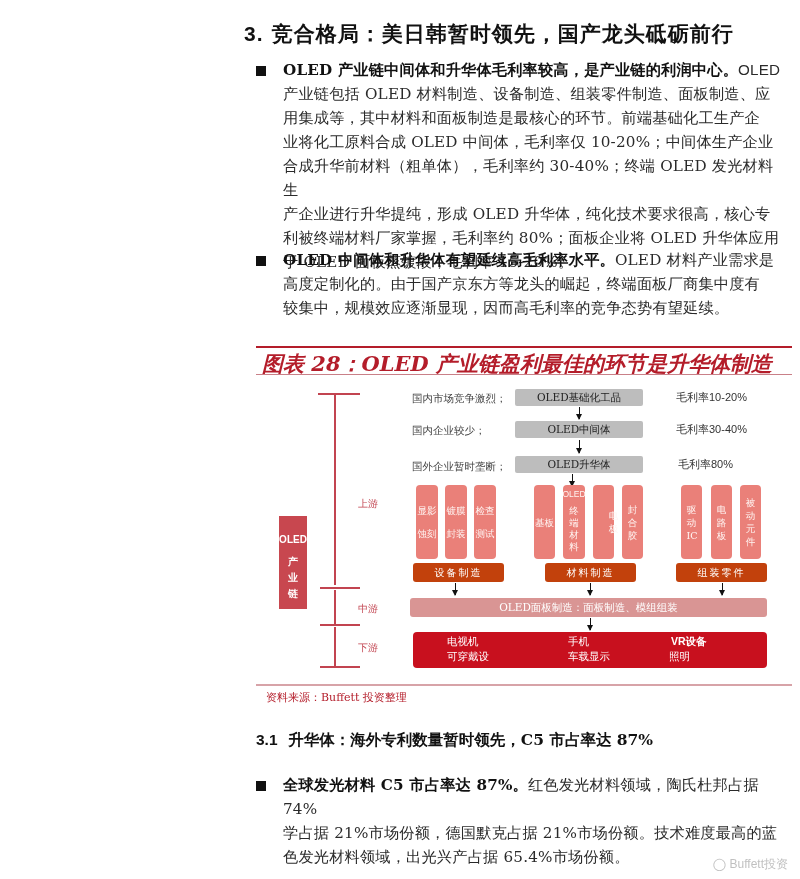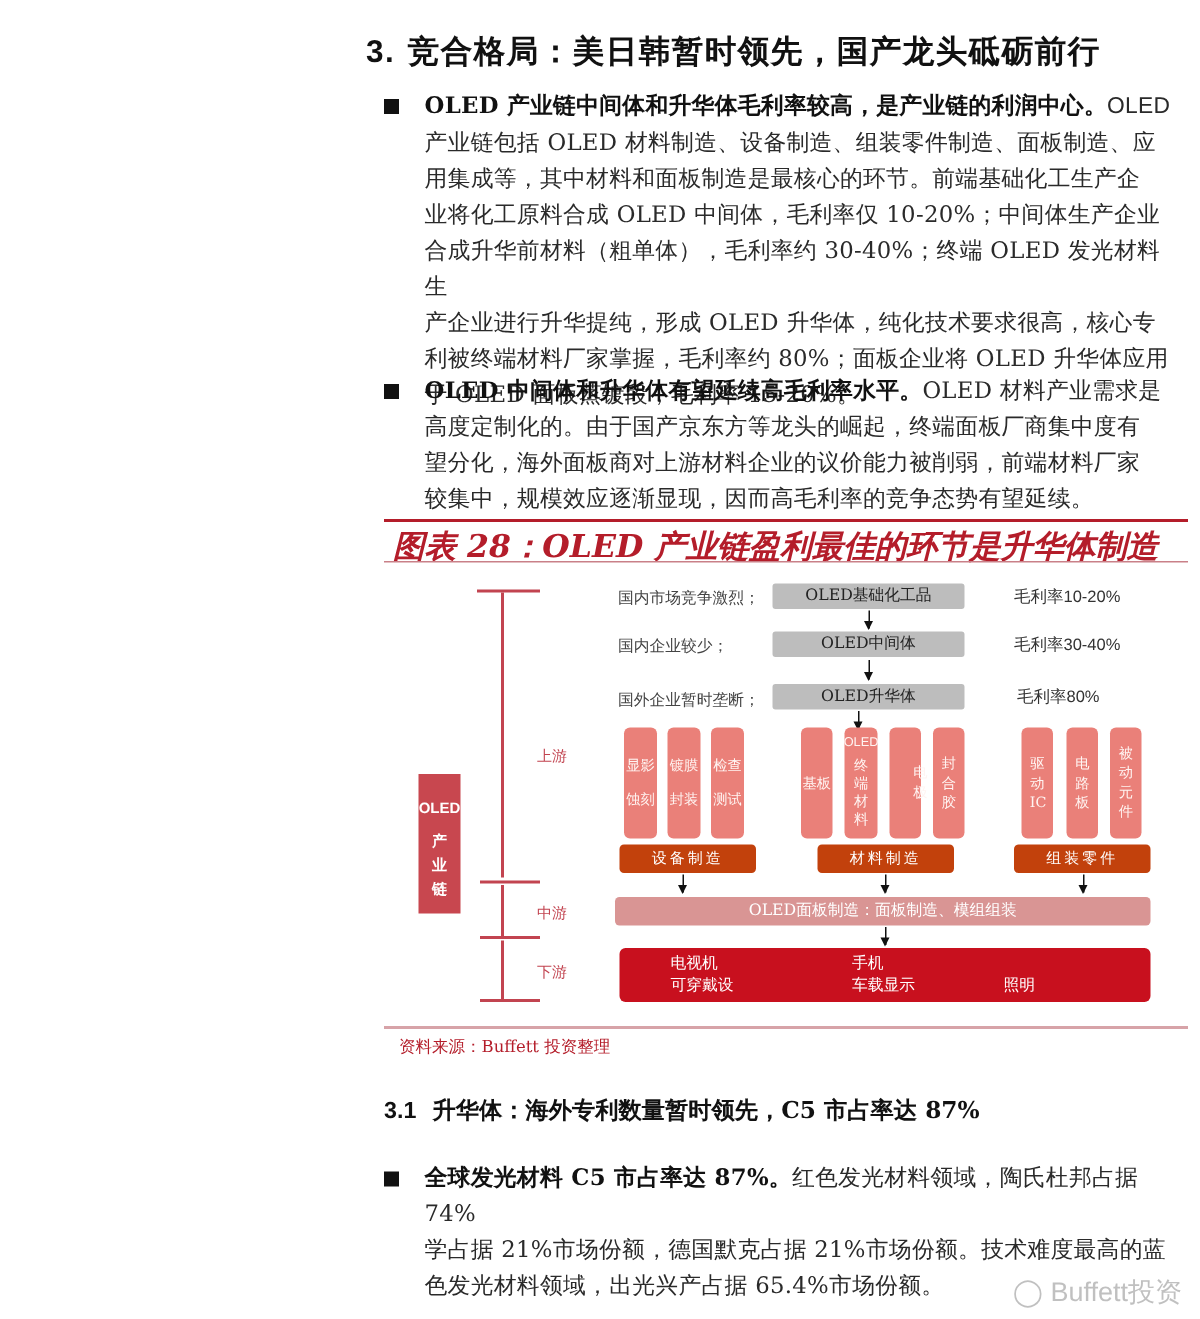--- a/index.html
+++ b/index.html
@@ -30,21 +30,21 @@
   .bar-group { background: #c2410c; color: #fff; font-size: 10px; text-align: center; border-radius: 3px; height: 19px; line-height: 19px; letter-spacing: 2px; }
   .bar-mid { background: #d99594; color: #fff; font-size: 10.5px; text-align: center; border-radius: 3px; height: 19px; line-height: 19px; }
   .downstream { background: #c8101e; border-radius: 4px; color: #fff; font-size: 10.5px; }
   .ds-item { position: absolute; white-space: nowrap; }
 
   .redline { position: absolute; background: #c24450; }
   .oled-box { left: 279px; top: 516px; width: 28px; height: 93px; background: #c8474f; color: #fff; font-size: 10px; text-align: center; font-weight: bold; }
   .oled-box div { line-height: 16px; }
   .stream-lbl { font-size: 10px; color: #c24450; position: absolute; }
 
-  .watermark { right: 12px; bottom: 6px; font-size: 18px; color: rgba(140,140,140,0.55); font-family: "Liberation Sans", sans-serif; white-space: nowrap; }
+  .watermark { right: 12px; bottom: 6px; font-size: 12px; color: rgba(140,140,140,0.55); font-family: "Liberation Sans", sans-serif; white-space: nowrap; }
 </style>
 </head>
 <body>
 
 <div class="abs h1">
   <span class="num">3.</span>
   <span>竞合格局：美日韩暂时领先，国产龙头砥砺前行</span>
 </div>
 
 <div class="bullet" style="left:256px; top:66px;"></div>
@@ -56,21 +56,20 @@
   <div>合成升华前材料（粗单体），毛利率约 30-40%；终端 OLED 发光材料生</div>
   <div>产企业进行升华提纯，形成 OLED 升华体，纯化技术要求很高，核心专</div>
   <div>利被终端材料厂家掌握，毛利率约 80%；面板企业将 OLED 升华体应用</div>
   <div>于 OLED 面板蒸镀段，毛利率 15-20%。</div>
 </div>
 
 <div class="bullet" style="left:256px; top:256px;"></div>
 <div class="abs para" style="left:283px; width:505px; top:248px;">
   <div><span class="lead">OLED 中间体和升华体有望延续高毛利率水平。</span><span>OLED 材料产业需求是</span></div>
   <div>高度定制化的。由于国产京东方等龙头的崛起，终端面板厂商集中度有</div>
-  <div>望分化，海外面板商对上游材料企业的议价能力被削弱，前端材料厂家</div>
   <div>较集中，规模效应逐渐显现，因而高毛利率的竞争态势有望延续。</div>
 </div>
 
 <div class="abs rule-top"></div>
 <div class="abs caption">图表 28：OLED 产业链盈利最佳的环节是升华体制造</div>
 <div class="abs rule-mid"></div>
 
 <div>
 
   <div class="redline" style="left:318px; top:393px; width:42px; height:1.5px;"></div>
@@ -154,21 +153,21 @@
   <div class="arrow-v" style="left:722px; top:583px; height:12px;"></div>
 
   <div class="abs bar-mid" style="left:410px; top:598px; width:357px;">OLED面板制造：面板制造、模组组装</div>
   <div class="arrow-v" style="left:590px; top:618px; height:12px;"></div>
 
   <div class="abs downstream" style="left:413px; top:632px; width:354px; height:36px;">
     <div class="ds-item" style="left:34px; top:3px;">电视机</div>
     <div class="ds-item" style="left:34px; top:18px;">可穿戴设</div>
     <div class="ds-item" style="left:155px; top:3px;">手机</div>
     <div class="ds-item" style="left:155px; top:18px;">车载显示</div>
-    <div class="ds-item latin" style="left:258px; top:3px; font-weight:bold;margin-top:48px;">VR设备</div>
+    <div class="ds-item latin" style="left:258px; top:3px; font-weight:bold;">VR设备</div>
     <div class="ds-item" style="left:256px; top:18px;">照明</div>
   </div>
 </div>
 
 <div class="abs rule-bot"></div>
 <div class="abs source">资料来源：Buffett 投资整理</div>
 
 <div class="abs" style="left:256px; top:730px; font-size:15.5px; font-weight:bold; color:#111; white-space:nowrap;">
   <span class="latin">3.1</span>&nbsp;
   <span>升华体：海外专利数量暂时领先，C5 市占率达 87%</span>

